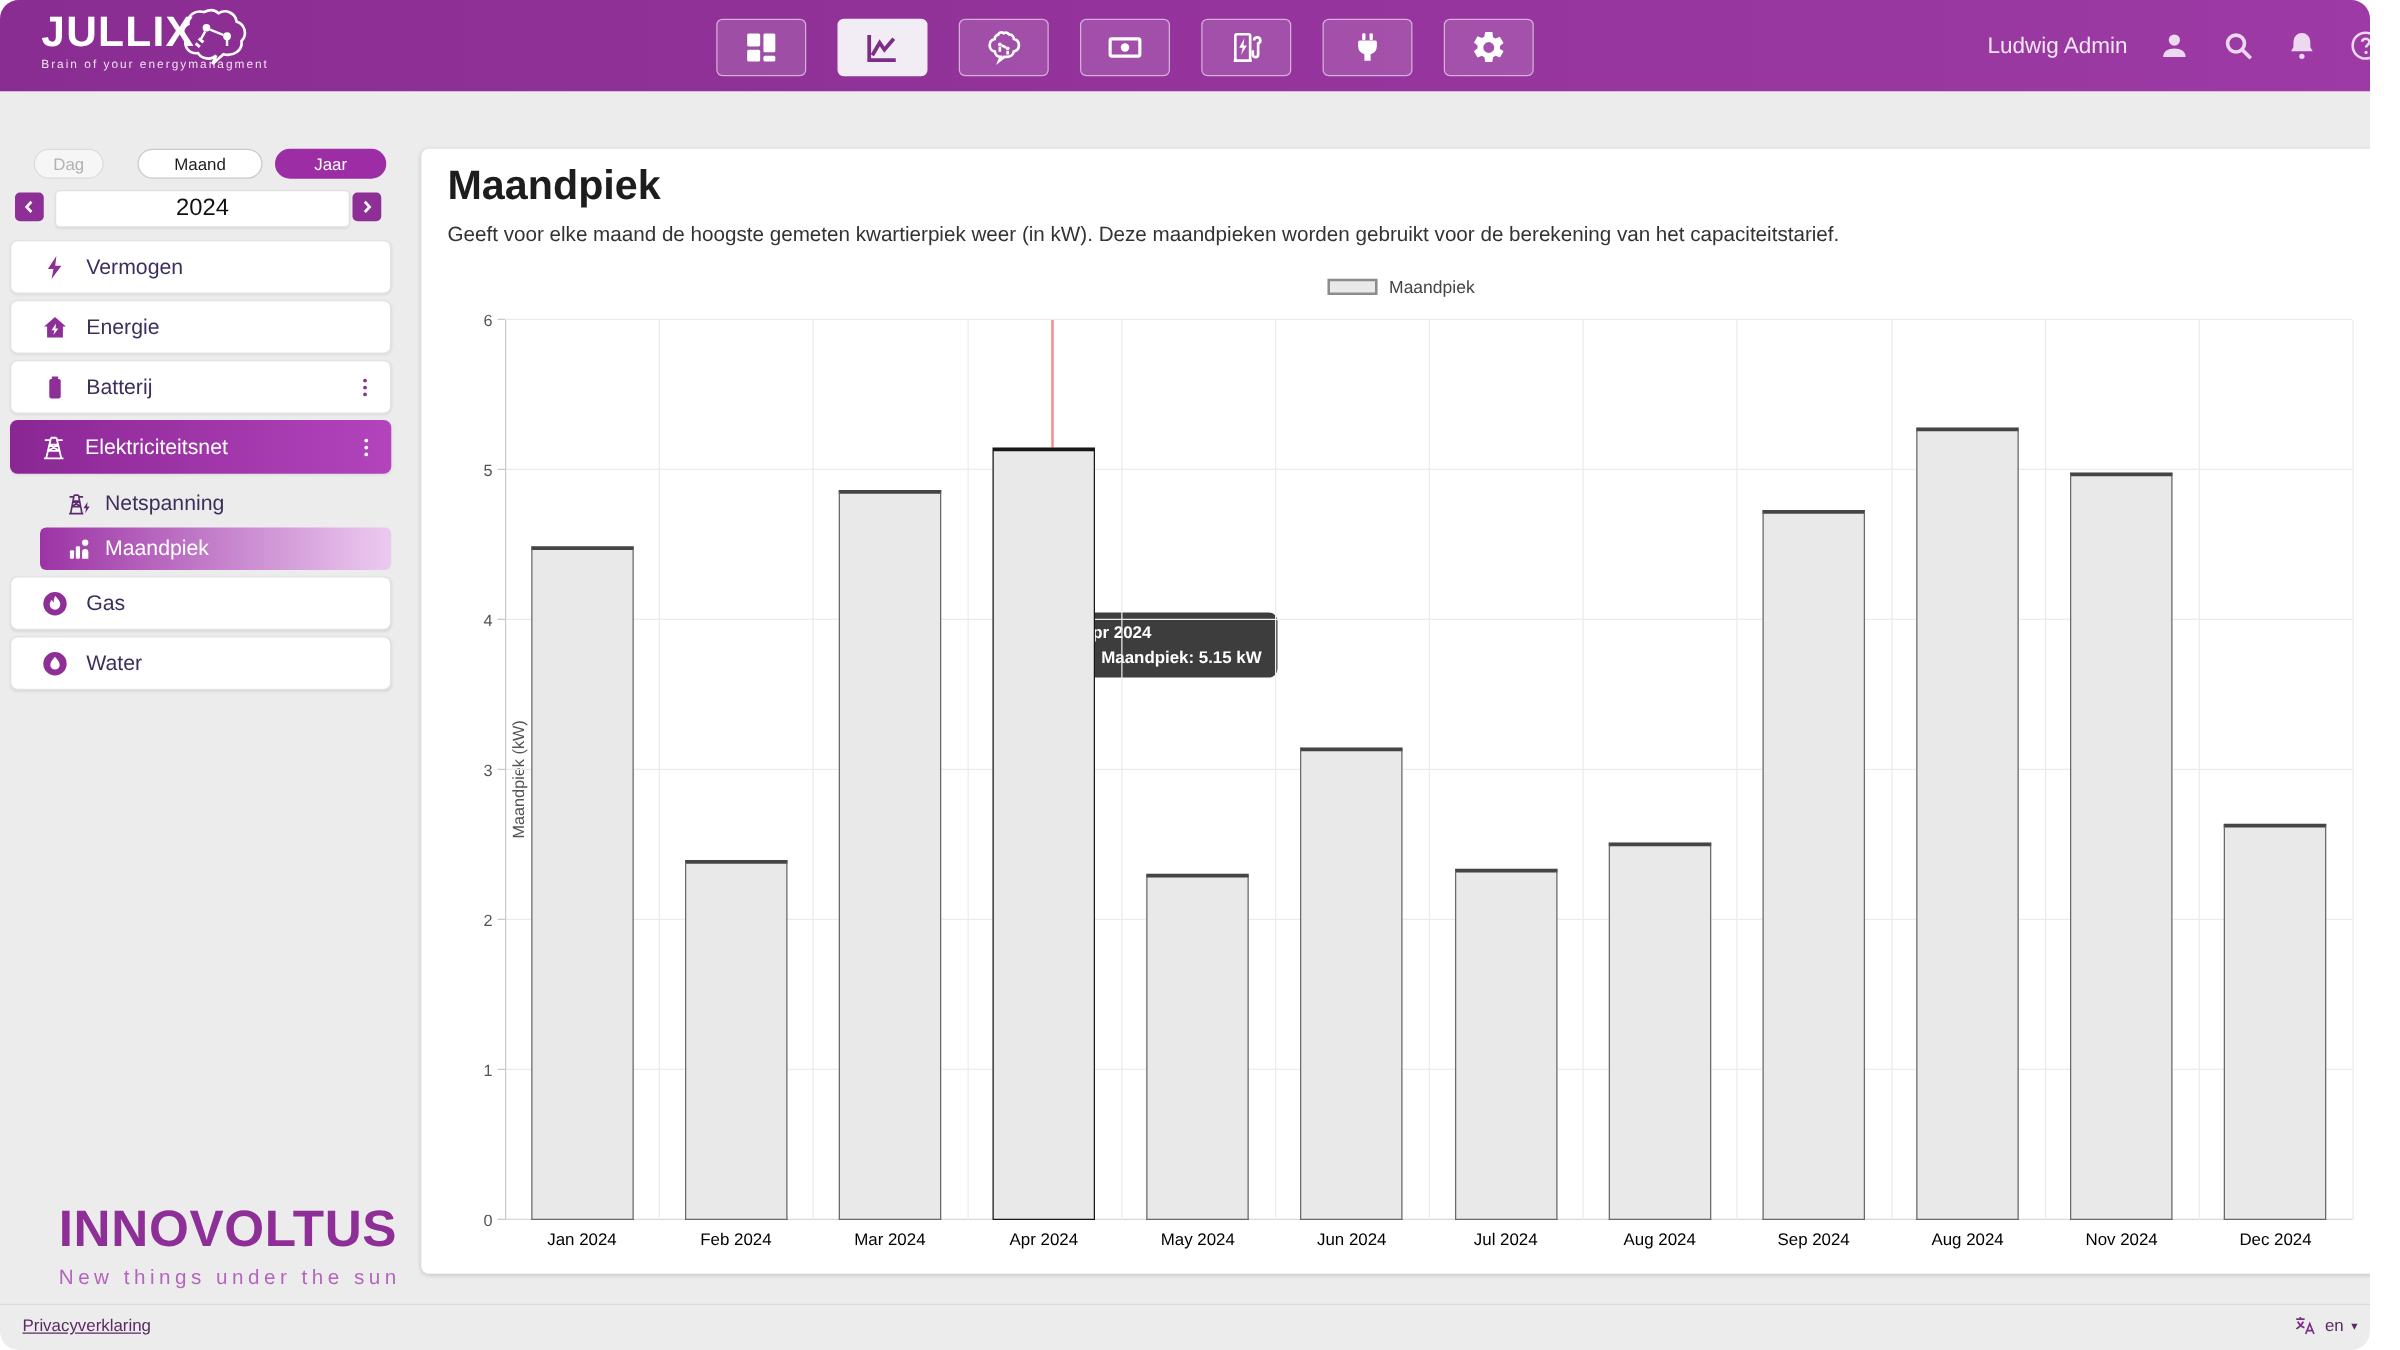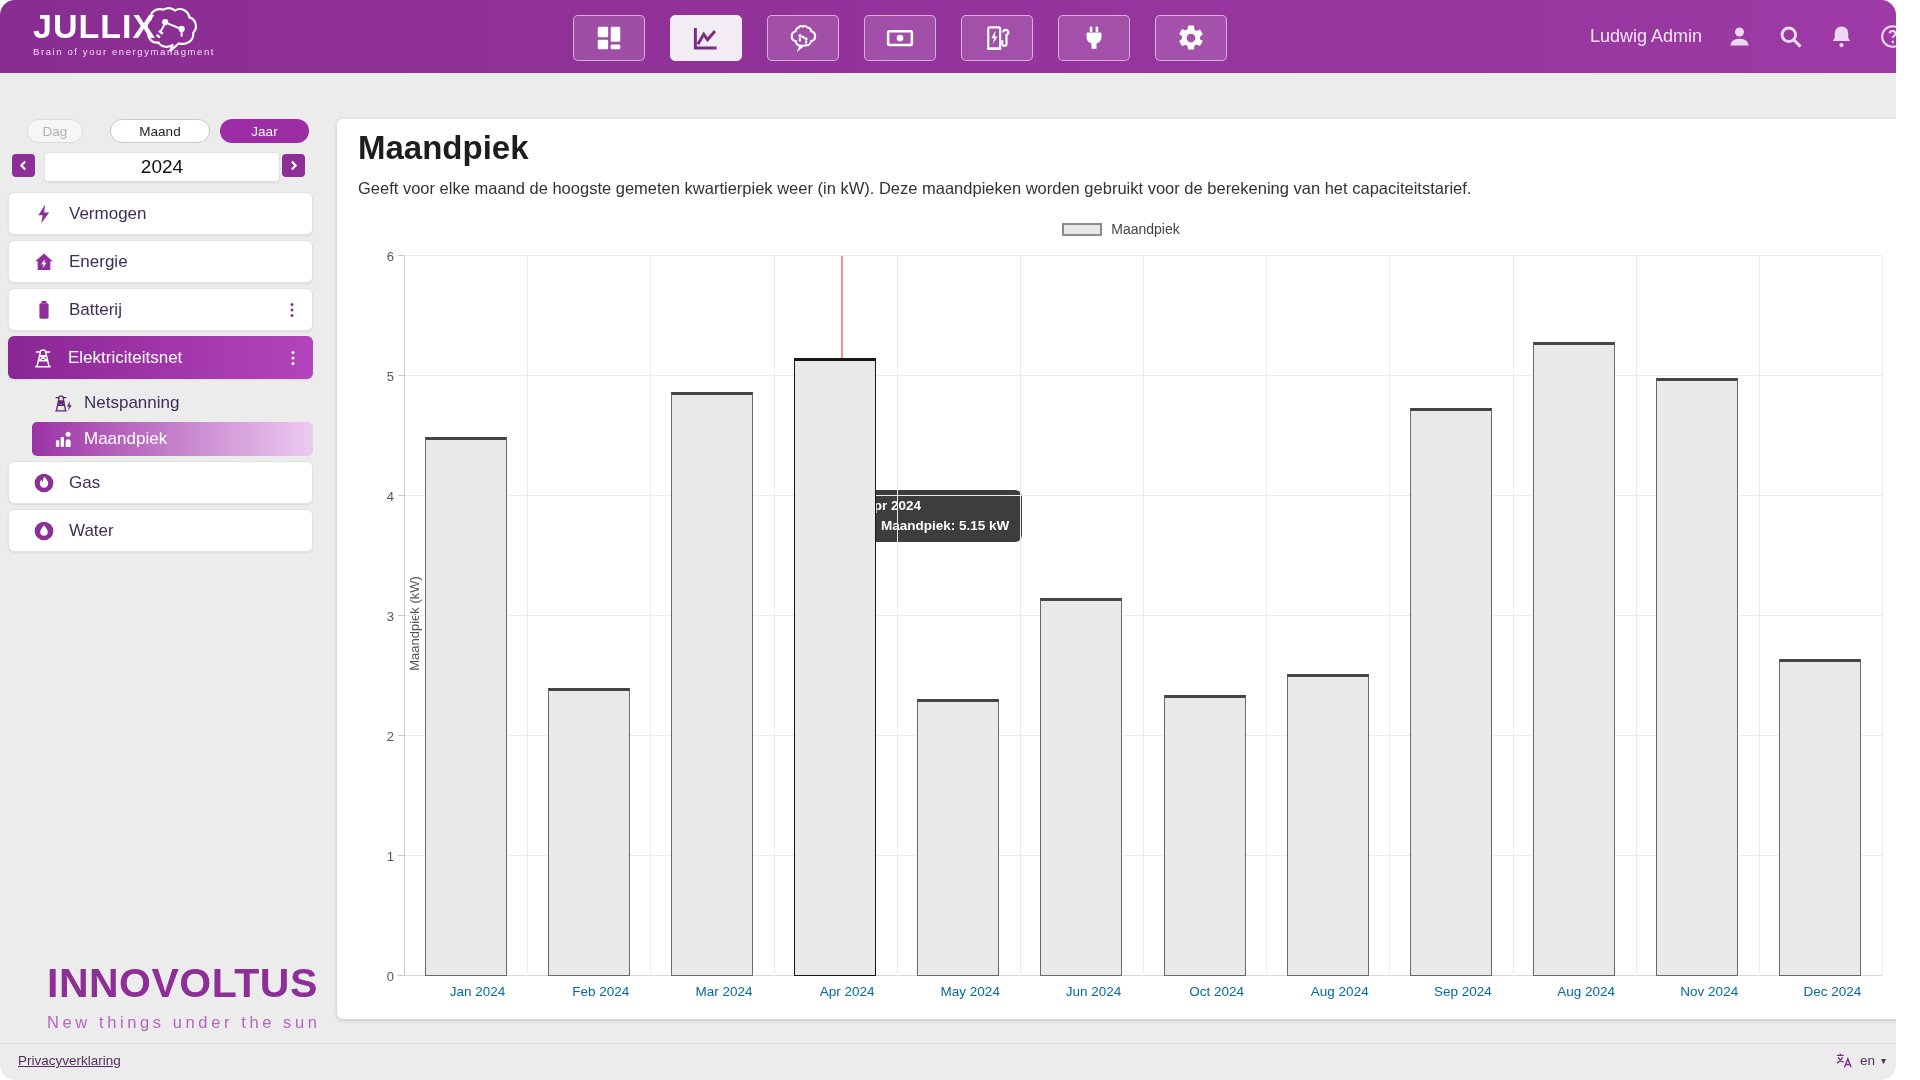--- a/index.html
+++ b/index.html
@@ -81,21 +81,21 @@
   .plot{position:absolute;left:67px;top:137px;width:1478px;height:720px;}
   .hgrid{position:absolute;left:0;width:1478px;height:1px;background:#ececec;}
   .hgrid.base{background:#d8d8d8;}
   .vgrid{position:absolute;top:0;width:1px;height:720px;background:#ececec;}
   .vgrid.axis{background:#c9c9c9;}
   .ytick{position:absolute;right:1488px;transform:translateY(50%);font-size:13px;color:#555;}
   .ytickmark{position:absolute;left:-6px;width:6px;height:1px;background:#c9c9c9;}
   .bar{position:absolute;bottom:0;background:#e9e9e9;border:1px solid #6a6a6a;border-top:3px solid #454545;
        box-sizing:border-box;cursor:pointer;}
   .bar.hl{border-color:#181818;border-top-color:#181818;}
-  .xlabel{position:absolute;top:728px;transform:translateX(-50%);font-size:13.5px;color:#0369a1;white-space:nowrap;margin-left:12px;}
+  .xlabel{position:absolute;top:728px;transform:translateX(-50%);font-size:13.5px;color:#000000;white-space:nowrap;}
   .ylabel{position:absolute;left:-37px;top:50%;transform:rotate(-90deg) translateX(0);transform-origin:center;
           font-size:13px;color:#555;white-space:nowrap;}
   .redline{position:absolute;top:0;width:2px;height:720px;background:#f98a8a;}
   .tooltip{position:absolute;left:449px;top:234px;background:rgba(45,45,45,.92);border-radius:7px;
            padding:8px 13px 9px 11px;color:#fff;white-space:nowrap;}
   .tooltip:before{content:"";position:absolute;left:-7px;top:50%;margin-top:-7px;border:7px solid transparent;
                   border-left:none;border-right:8px solid rgba(45,45,45,.92);}
   .tt-title{font-size:13.5px;font-weight:bold;margin-bottom:5px;}
   .tt-row{display:flex;align-items:center;gap:6px;font-size:13.5px;font-weight:bold;}
   .tt-swatch{width:11px;height:11px;background:#e0e0e0;border:1px solid #999;box-sizing:border-box;}
@@ -368,21 +368,21 @@
         <div class="xlabel" style="left: 184.75px;">Feb 2024</div>
         <div class="bar" style="left: 266.917px; width: 82px; height: 584px;"></div>
         <div class="xlabel" style="left: 307.917px;">Mar 2024</div>
         <div class="bar hl" style="left: 390.083px; width: 82px; height: 618px;"></div>
         <div class="xlabel" style="left: 431.083px;">Apr 2024</div>
         <div class="bar" style="left: 513.25px; width: 82px; height: 277px;"></div>
         <div class="xlabel" style="left: 554.25px;">May 2024</div>
         <div class="bar" style="left: 636.417px; width: 82px; height: 378px;"></div>
         <div class="xlabel" style="left: 677.417px;">Jun 2024</div>
         <div class="bar" style="left: 759.583px; width: 82px; height: 281px;"></div>
-        <div class="xlabel" style="left: 800.583px;">Oct 2024</div>
+        <div class="xlabel" style="left: 800.583px;">Jul 2024</div>
         <div class="bar" style="left: 882.75px; width: 82px; height: 302px;"></div>
         <div class="xlabel" style="left: 923.75px;">Aug 2024</div>
         <div class="bar" style="left: 1005.92px; width: 82px; height: 568px;"></div>
         <div class="xlabel" style="left: 1046.92px;">Sep 2024</div>
         <div class="bar" style="left: 1129.08px; width: 82px; height: 634px;"></div>
         <div class="xlabel" style="left: 1170.08px;">Aug 2024</div>
         <div class="bar" style="left: 1252.25px; width: 82px; height: 598px;"></div>
         <div class="xlabel" style="left: 1293.25px;">Nov 2024</div>
         <div class="bar" style="left: 1375.42px; width: 82px; height: 317px;"></div>
         <div class="xlabel" style="left: 1416.42px;">Dec 2024</div>

